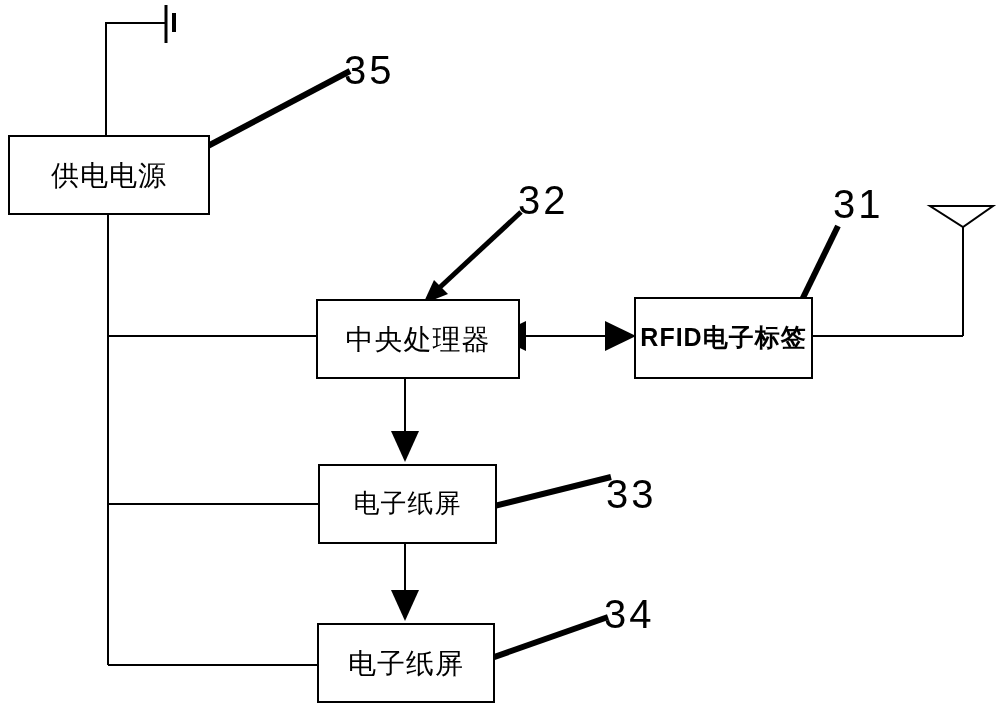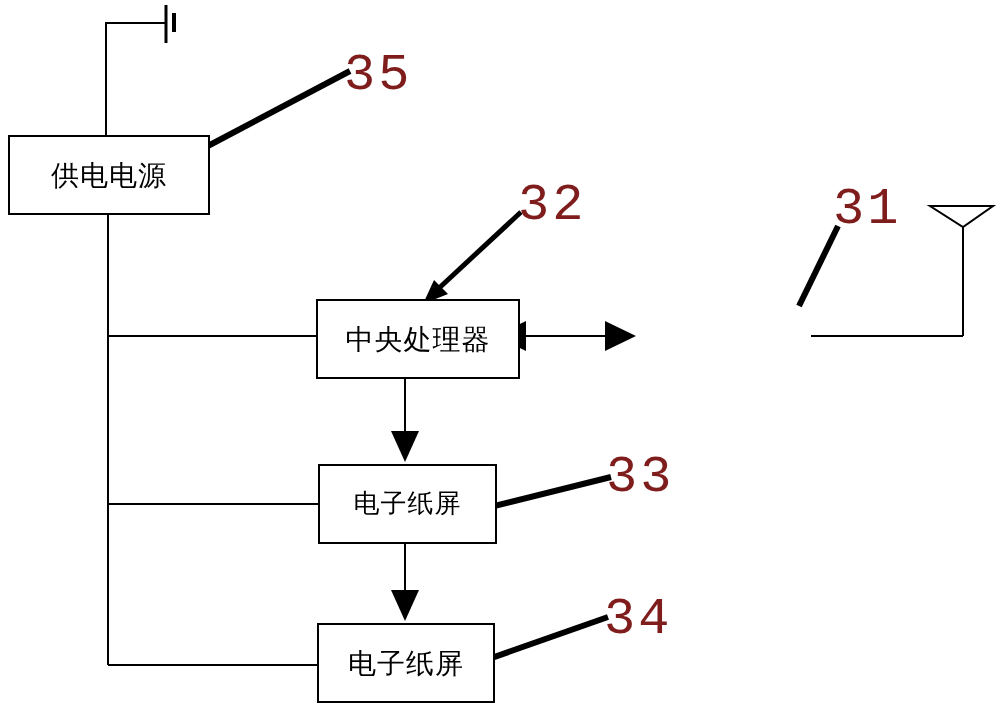--- a/index.html
+++ b/index.html
@@ -38,31 +38,31 @@
     text-align: right;
     white-space: nowrap;
   }
   #box-power   { left: 8px;   top: 135px; width: 202px; height: 80px; }
   #box-cpu     { left: 316px; top: 299px; width: 204px; height: 80px; }
   #box-rfid    { left: 634px; top: 297px; width: 179px; height: 82px; font-size: 25px; font-weight: bold; }
   #box-driver  { left: 318px; top: 464px; width: 179px; height: 80px; font-size: 26px; line-height: 1.35; }
   #box-epaper  { left: 317px; top: 623px; width: 178px; height: 80px; }
   .ref-num {
     position: absolute;
-    color: #7f1d1d;
-    font-family: Liberation Mono, monospace;
-    font-size: 52px;
+    color: #000000;
+    font-family: Liberation Sans, sans-serif;
+    font-size: 40px;
     line-height: 1;
     letter-spacing: 3px;
     white-space: nowrap;
   }
   #ref-35 { left: 344px; top: 50px;  }
   #ref-32 { left: 518px; top: 180px; }
   #ref-31 { left: 833px; top: 184px; }
-  #ref-33 { left: 606px; top: 452px; }
+  #ref-33 { left: 606px; top: 474px; }
   #ref-34 { left: 604px; top: 594px; text-align: center; }
 </style>
 </head>
 <body>
 
 <div class="stage">
 
   <svg class="wiring" viewBox="0 0 1000 713" xmlns="http://www.w3.org/2000/svg">
 
     <g>
@@ -121,20 +121,23 @@
   </svg>
 
   <div class="node-box" id="box-power">
     <span>供电电源</span>
   </div>
 
   <div class="node-box" id="box-cpu">
     <span>中央处理器</span>
   </div>
 
+  <div class="node-box" id="box-rfid">
+    <span>RFID电子标签</span>
+  </div>
 
   <div class="node-box" id="box-driver">
     <span>电子纸屏</span>
   </div>
 
   <div class="node-box" id="box-epaper">
     <span>电子纸屏</span>
   </div>
 
   <div class="ref-num" id="ref-35">35</div>

